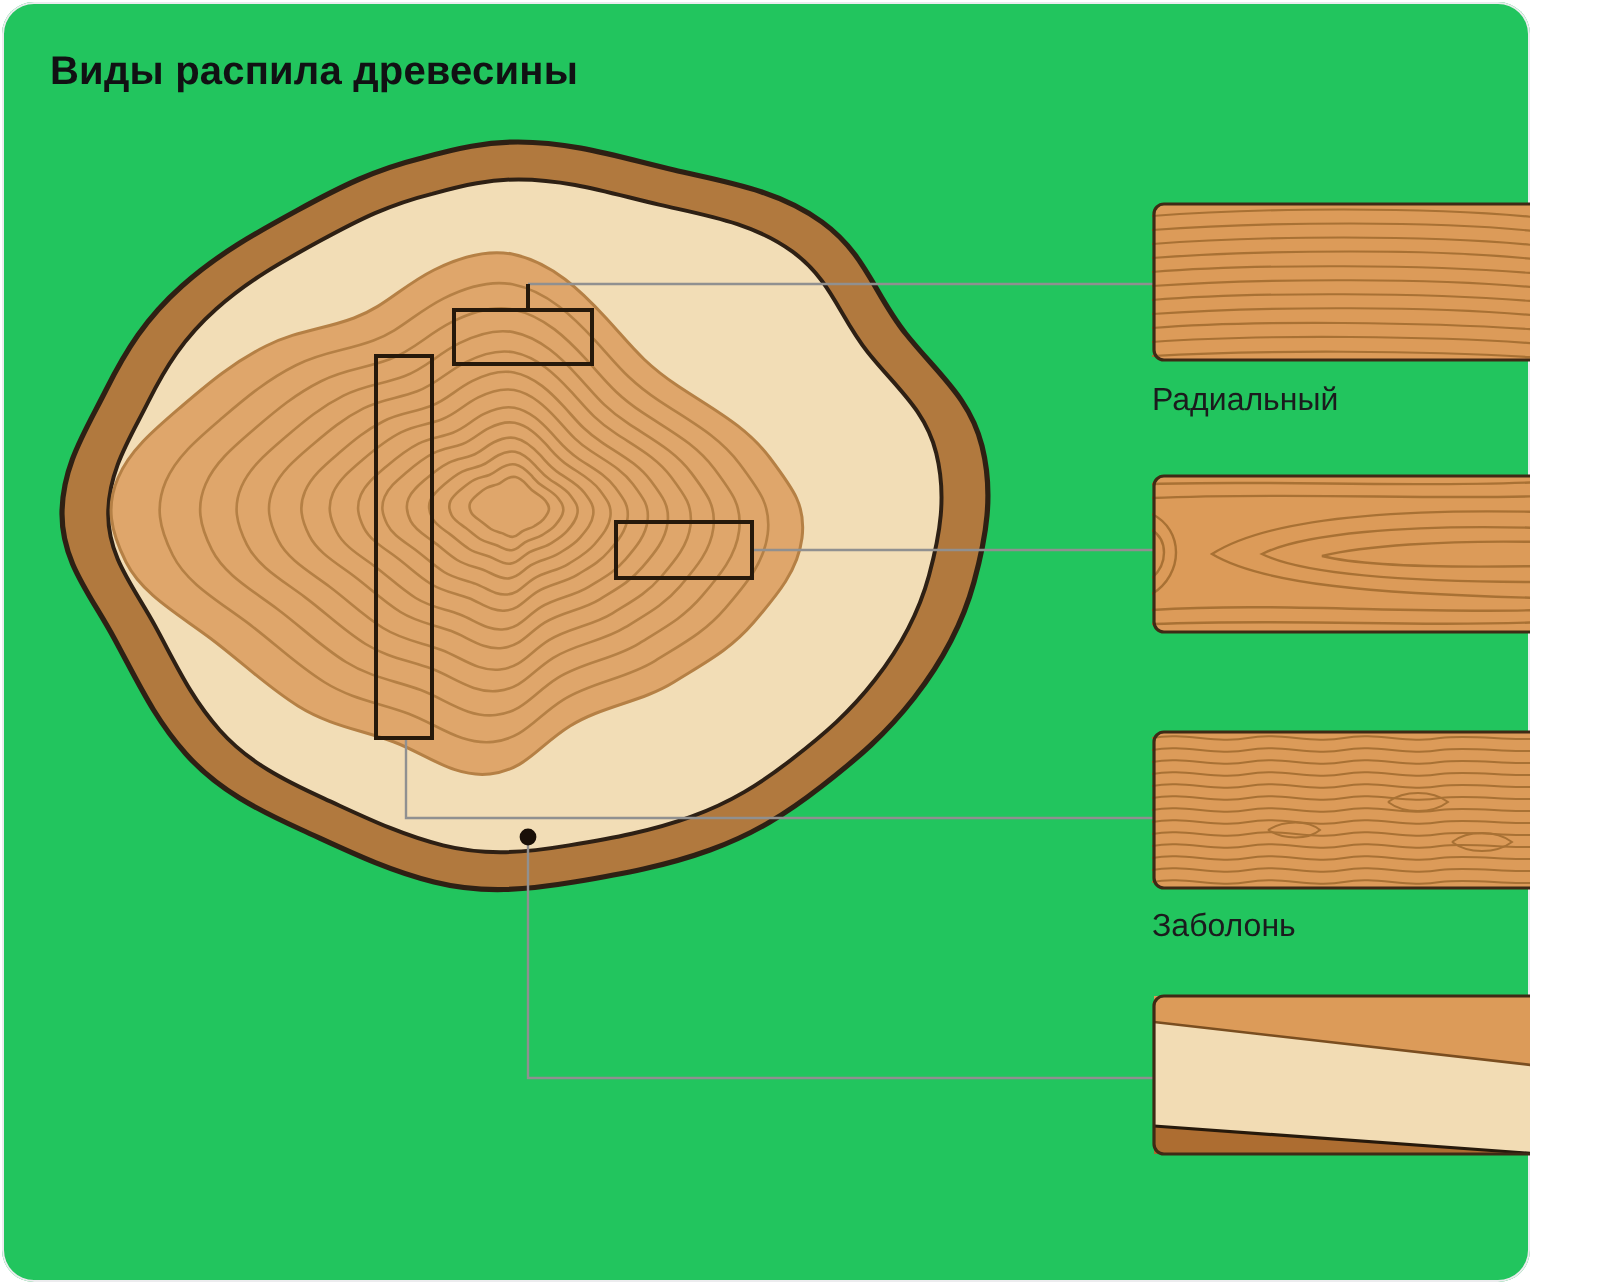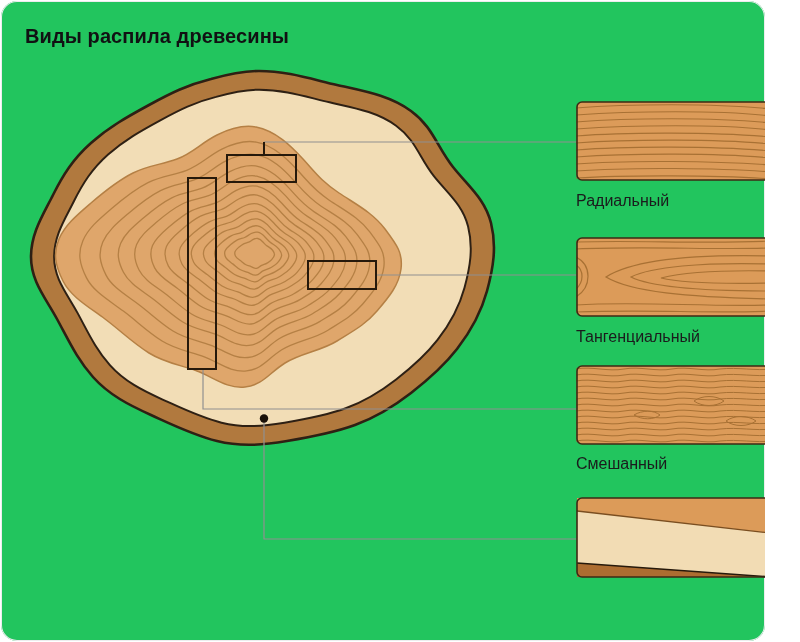--- a/index.html
+++ b/index.html
@@ -121,21 +121,20 @@
         <path d="M195 27 C 125 25 75 30 55 40 C 75 50 125 54 195 54"></path>
         <path d="M195 34 C 145 33 105 36 85 41 C 105 46 145 47 195 46"></path>
         <path d="M0 20 C 16 28 16 50 0 60"></path>
         <path d="M0 28 C 8 33 8 45 0 52"></path>
         <path d="M0 68 C 60 64 130 70 195 68"></path>
         <path d="M0 75 C 80 72 130 77 195 74"></path>
       </g>
       <rect x="1" y="1" width="193" height="78" rx="5" fill="none" stroke-width="1.6" stroke="#3E2A15"></rect>
     </svg>
   </figure>
-  <div class="swatch-label" style="top:327px">Тангенциальный</div>
 
   <figure class="swatch" style="top:364px">
     <svg width="195" height="80" viewBox="0 0 195 80">
       <rect x="1" y="1" width="193" height="78" rx="5" fill="#DC9B59"></rect>
       <g fill="none" stroke-width="1" stroke="#A87134">
         <path d="M0 4 C 16 1 32 7 48 4 C 64 1 80 7 96 4 C 112 1 128 7 144 4 C 162 2 180 6 195 4"></path>
         <path d="M0 10 C 16 7 32 13 48 10 C 64 7 80 13 96 10 C 112 7 128 13 144 10 C 162 8 180 12 195 10"></path>
         <path d="M0 16 C 16 13 32 19 48 16 C 64 13 80 19 96 16 C 112 13 128 19 144 16 C 162 14 180 18 195 16"></path>
         <path d="M0 22 C 16 19 32 25 48 22 C 64 19 80 25 96 22 C 112 19 128 25 144 22 C 162 20 180 24 195 22"></path>
         <path d="M0 28 C 16 25 32 31 48 28 C 64 25 80 31 96 28 C 112 25 128 31 144 28 C 162 26 180 30 195 28"></path>
@@ -147,21 +146,21 @@
         <path d="M0 64 C 16 61 32 67 48 64 C 64 61 80 67 96 64 C 112 61 128 67 144 64 C 162 62 180 66 195 64"></path>
         <path d="M0 70 C 16 67 32 73 48 70 C 64 67 80 73 96 70 C 112 67 128 73 144 70 C 162 68 180 72 195 70"></path>
         <path d="M0 76 C 16 73 32 79 48 76 C 64 73 80 79 96 76 C 112 73 128 79 144 76 C 162 74 180 78 195 76"></path>
         <path d="M118 36 C 126 30 140 30 148 36 C 140 42 126 42 118 36"></path>
         <path d="M150 56 C 158 50 172 50 180 56 C 172 62 158 62 150 56"></path>
         <path d="M58 50 C 66 45 78 45 84 50 C 78 55 66 55 58 50"></path>
       </g>
       <rect x="1" y="1" width="193" height="78" rx="5" fill="none" stroke-width="1.6" stroke="#3E2A15"></rect>
     </svg>
   </figure>
-  <div class="swatch-label" style="top:454px">Смешанный</div>
+  <div class="swatch-label" style="top:454px">Заболонь</div>
 
   <figure class="swatch" style="top:496px">
     <svg width="195" height="81" viewBox="0 0 195 81">
       <rect x="1" y="1" width="193" height="79" rx="5" fill="#F2DCB4"></rect>
       <path d="M1 1 H194 V36 L1 14 Z" fill="#DC9B59"></path>
       <path d="M1 14 L194 36" fill="none" stroke-width="1.3" stroke="#7A4E20"></path>
       <path d="M1 66 L194 80 V80 H1 Z" fill="#AD6D31"></path>
       <path d="M1 66 L194 80" fill="none" stroke-width="1.6" stroke="#26190B"></path>
       <rect x="1" y="1" width="193" height="79" rx="5" fill="none" stroke-width="1.6" stroke="#3E2A15"></rect>
     </svg>

